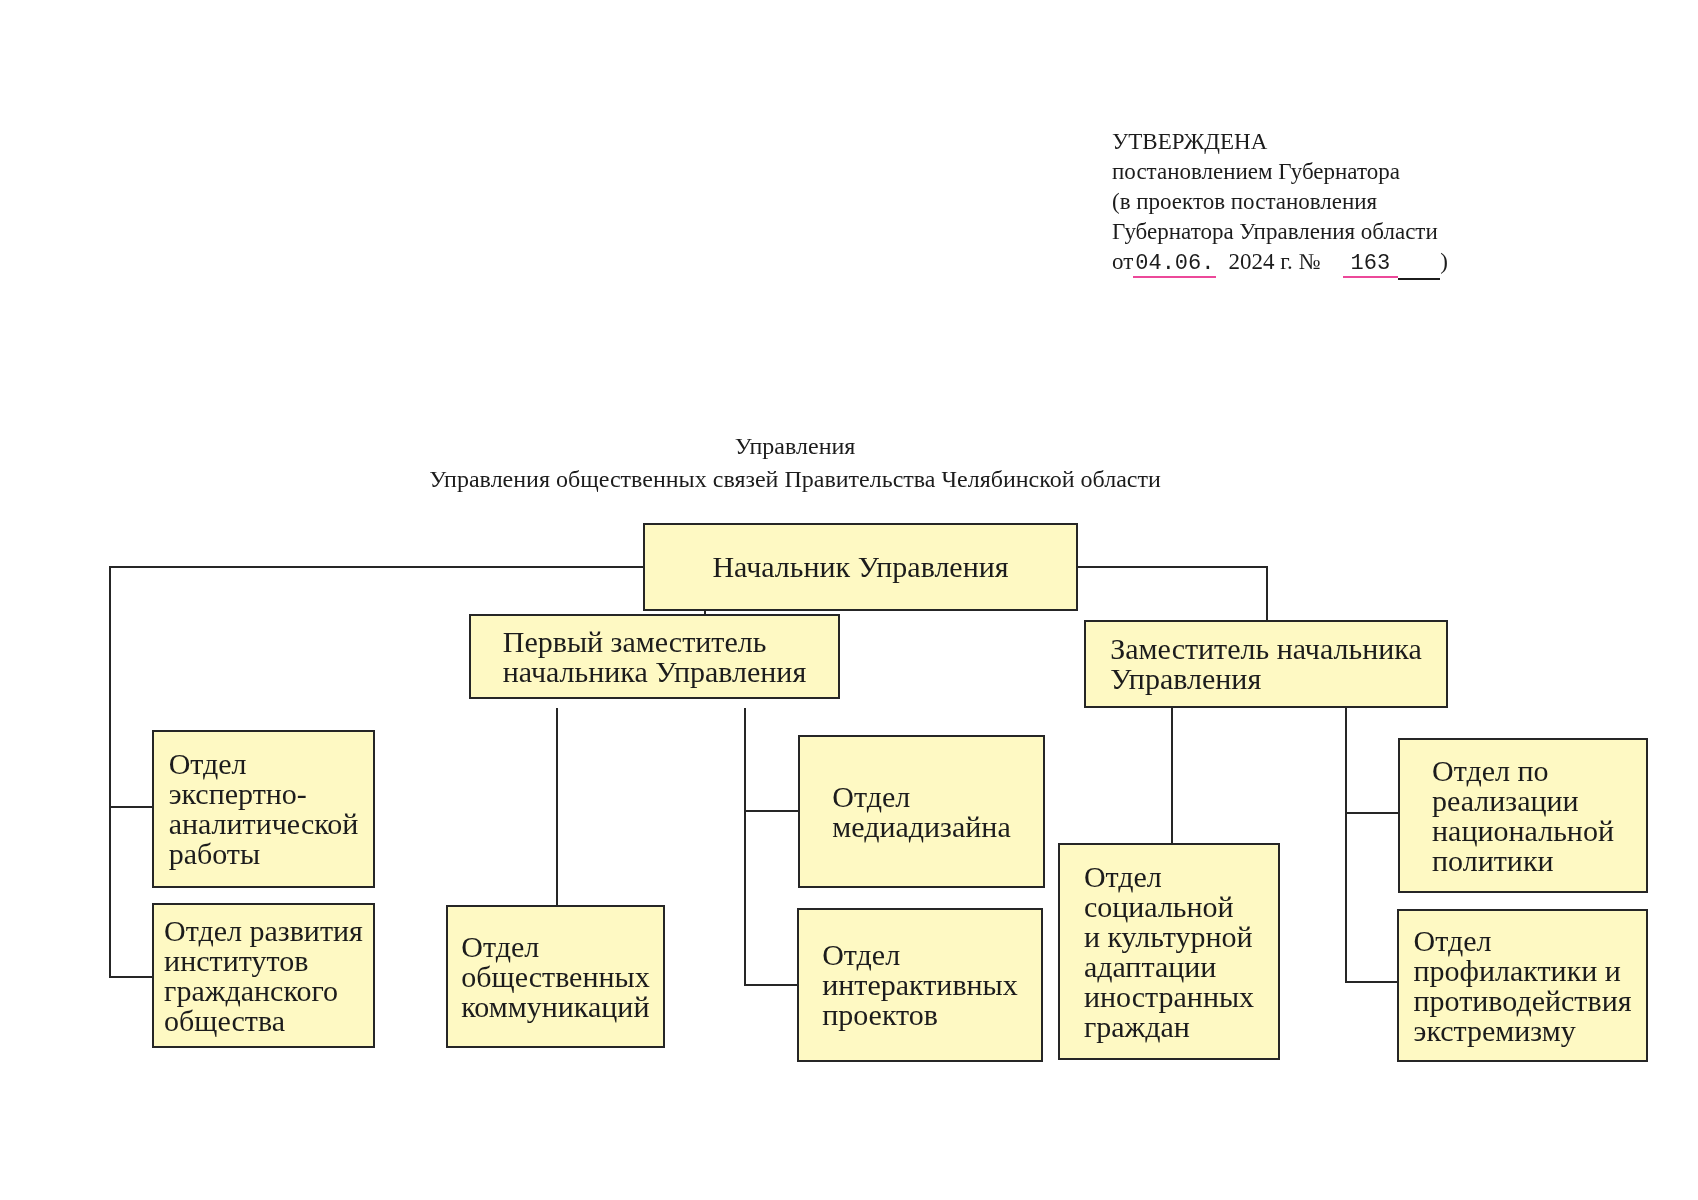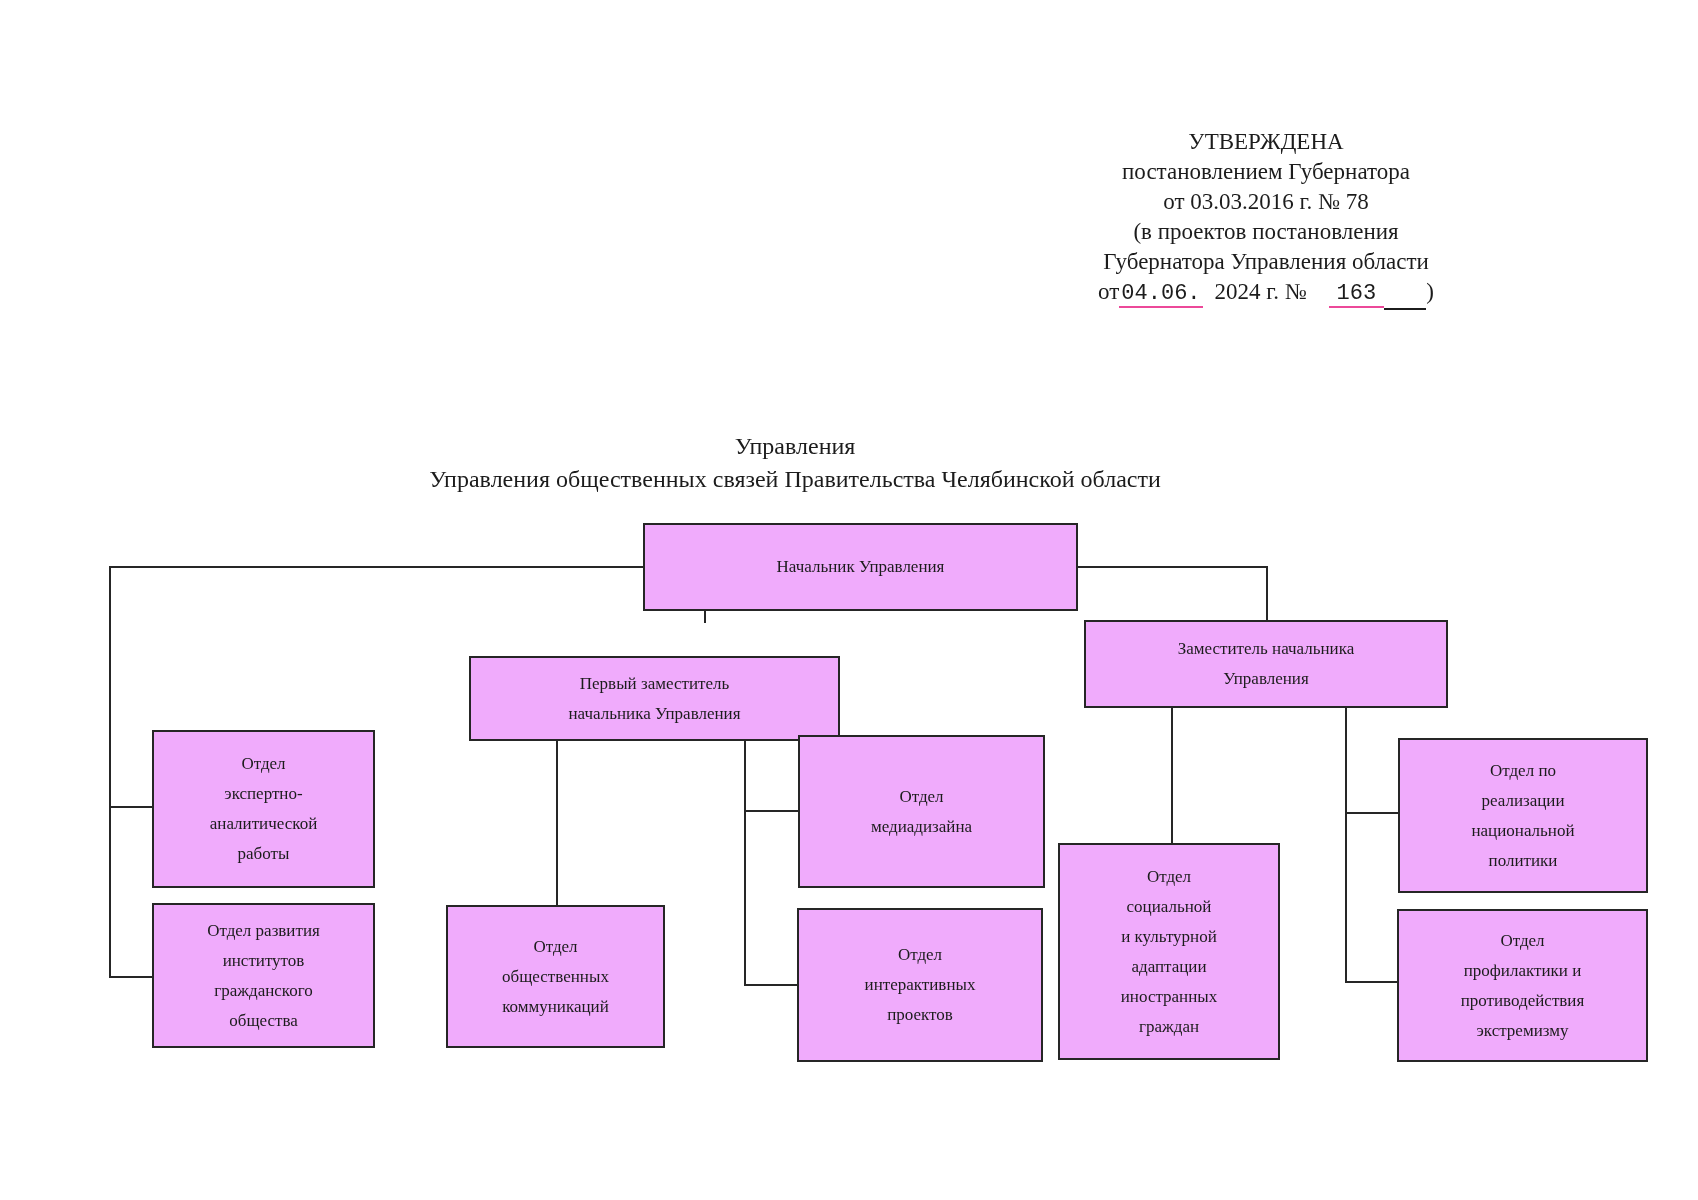--- a/index.html
+++ b/index.html
@@ -4,46 +4,46 @@
 <style>
   html,body { margin:0; padding:0; background:#e8e8e8; }
   .page {
     position:relative; width:1698px; height:1200px; margin:0 auto;
     background:#ffffff; color:#1c1c1c; overflow:hidden;
     font-family:"Liberation Serif","DejaVu Serif",serif;
   }
 
   
   .approval {
-    position:absolute; left:1060px; top:127px; width:412px;
-    text-align:center; font-size:23px; line-height:30px;
+    position:absolute; left:1112px; top:127px; width:412px;
+    font-size:23px; line-height:30px;
   }
   .typed { font-family:"Liberation Mono","DejaVu Sans Mono",monospace; font-size:22px; }
   .u { border-bottom:2px solid #ec4899; }
   .amend-date   { margin-right:12px; padding:0 2px; }
   .amend-middle { margin:0 4px 0 0; }
   .amend-number { margin-left:18px; padding:0 8px; }
   .amend-blank  { display:inline-block; width:42px; height:22px; vertical-align:bottom; border-bottom:2px solid #1c1c1c; }
 
   
   .title-block {
     position:absolute; left:340px; top:430px; width:910px;
     text-align:center; font-size:24px; line-height:33px;
   }
 
   
   .org-box {
     position:absolute; box-sizing:border-box;
-    border:2px solid #262626; background:#f0abfc;
+    border:2px solid #262626; background:#fef9c3;
     display:flex; align-items:center; justify-content:center;
-    text-align:center; font-size:17px; line-height:30px;
+    font-size:30px; line-height:30px;
     white-space:pre-line;
   }
   .b-head         { left:643px;  top:523px; width:435px; height:88px; }
-  .b-first-deputy { left:469px;  top:656px; width:371px; height:85px; }
+  .b-first-deputy { left:469px;  top:614px; width:371px; height:85px; }
   .b-deputy       { left:1084px; top:620px; width:364px; height:88px; }
   .b-expert       { left:152px;  top:730px; width:223px; height:158px; }
   .b-civil        { left:152px;  top:903px; width:223px; height:145px; }
   .b-comm         { left:446px;  top:905px; width:219px; height:143px; }
   .b-media        { left:798px;  top:735px; width:247px; height:153px; }
   .b-inter        { left:797px;  top:908px; width:246px; height:154px; }
   .b-social       { left:1058px; top:843px; width:222px; height:217px; }
   .b-national     { left:1398px; top:738px; width:250px; height:155px; }
   .b-extrem       { left:1397px; top:909px; width:251px; height:153px; }
 
@@ -66,21 +66,20 @@
   .ln-s6 { left:1347px; top:981px; width:50px; height:2px; }   
 </style>
 </head>
 <body>
 
 <div class="page">
 
   <div class="approval">
     <div>УТВЕРЖДЕНА</div>
     <div>постановлением Губернатора</div>
-    <div>от 03.03.2016 г. № 78</div>
     <div>(в проектов постановления</div>
     <div>Губернатора Управления области</div>
     <div>
       <span>от</span><span class="typed u amend-date">04.06.</span><span class="amend-middle">2024 г. №</span><span class="typed u amend-number">163</span><span class="amend-blank"></span><span>)</span>
     </div>
   </div>
 
   <div class="title-block">
     <div>Управления</div>
     <div>Управления общественных связей Правительства Челябинской области</div>

